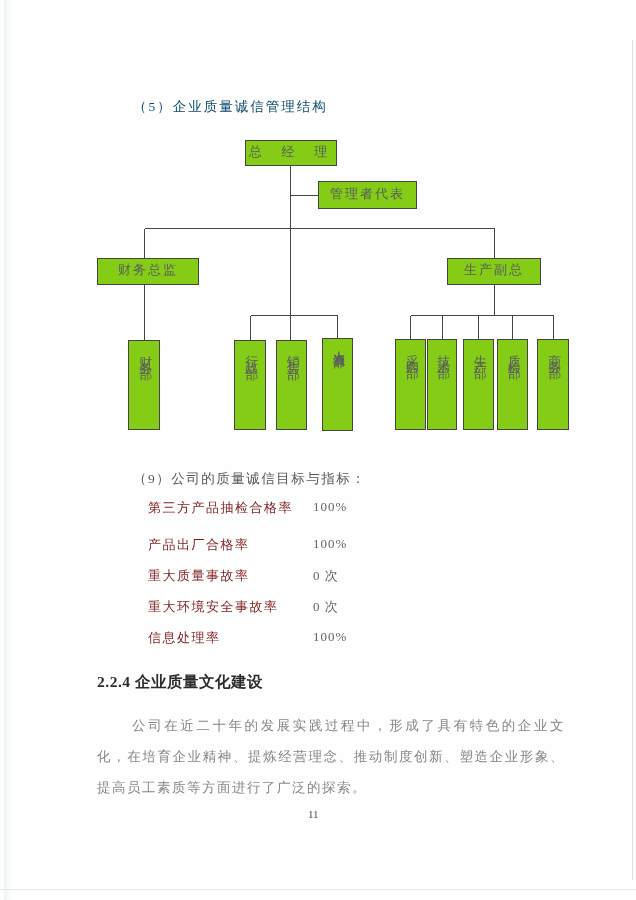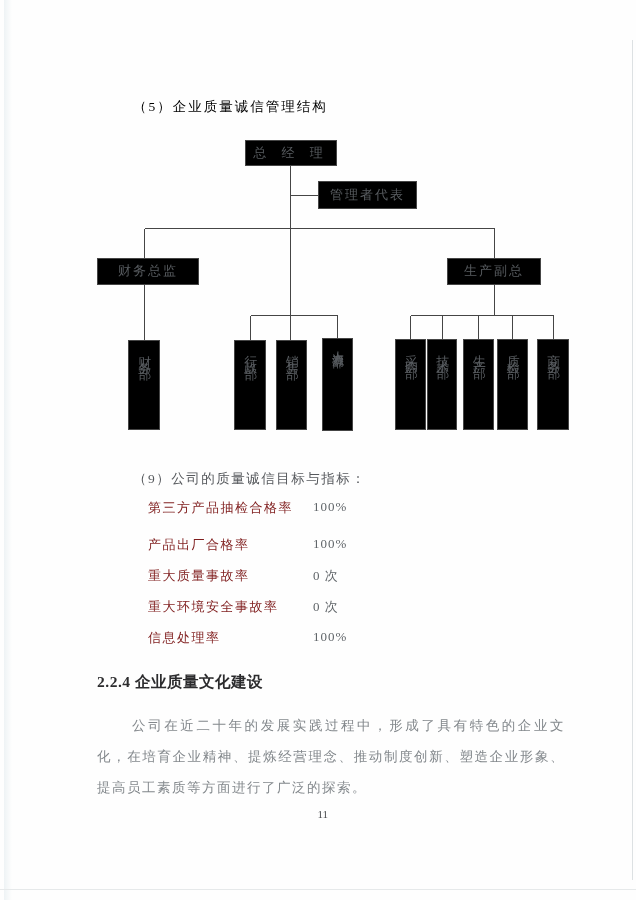--- a/index.html
+++ b/index.html
@@ -23,35 +23,36 @@
   }
   .edge-bottom {
     position: absolute; left: 0; top: 889px; width: 636px; height: 1px;
     background: #e6e9ea;
   }
 
   .abs { position: absolute; }
 
   .title-5 {
     left: 133px; top: 98px;
-    font-size: 13.5px; color: #000000; letter-spacing: 2px;
+    font-size: 13.5px; color: #0c4a6e; letter-spacing: 2px;
   }
 
   
   .orgchart { position: absolute; left: 0; top: 130px; width: 636px; height: 330px; }
   .orgchart svg { position: absolute; left: 0; top: 0; }
   .node {
     position: absolute;
     border: 1px solid #454545;
-    background: #000000;
+    background: #84cc16;
     color: #585c60;
     font-size: 13px;
     display: flex; align-items: center; justify-content: center;
     box-sizing: border-box;
     line-height: 1.1;
+    font-family: Liberation Mono, monospace;
   }
   .node.hbox { letter-spacing: 2px; white-space: nowrap; }
   .node.hbox-wide { letter-spacing: 6px; white-space: nowrap; }
   .node.vbox {
     writing-mode: vertical-rl;
     text-orientation: upright;
     letter-spacing: 6px;
     padding-top: 4px;
     justify-content: flex-start;
   }
@@ -79,21 +80,21 @@
   }
   .para {
     left: 97px; top: 710px; width: 468px;
     font-size: 13.5px; color: #83888c; letter-spacing: 1.5px;
     line-height: 31px;
     text-indent: 2.6em;
     text-align: justify;
   }
   .page-num {
     left: 308px; top: 808px; width: 20px;
-    font-size: 11px; color: #4a4d50; text-align: right;
+    font-size: 11px; color: #4a4d50; text-align: left;
   }
 </style>
 </head>
 <body>
 
 <div class="page">
   <div class="edge-left"></div>
   <div class="edge-right"></div>
   <div class="edge-bottom"></div>
 

